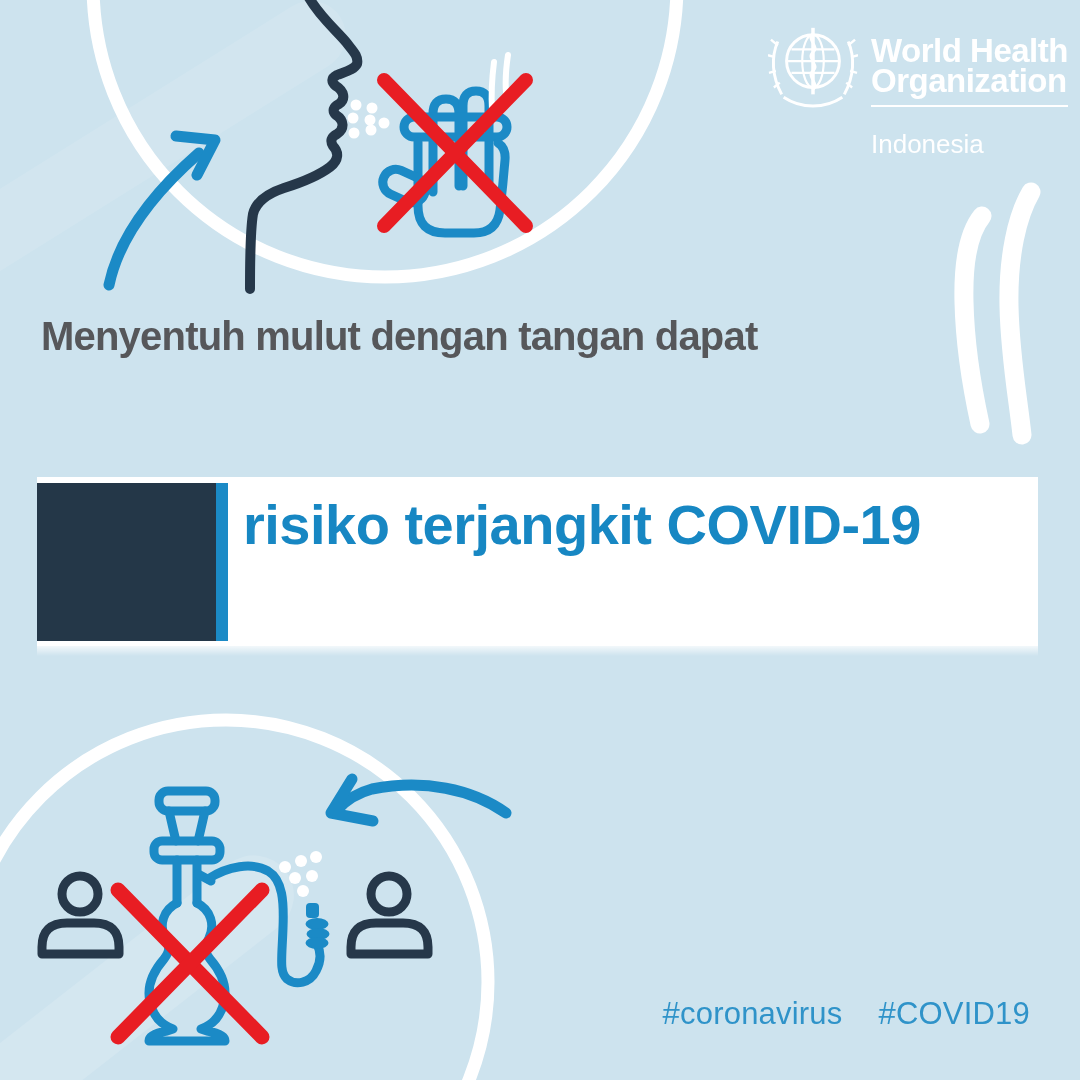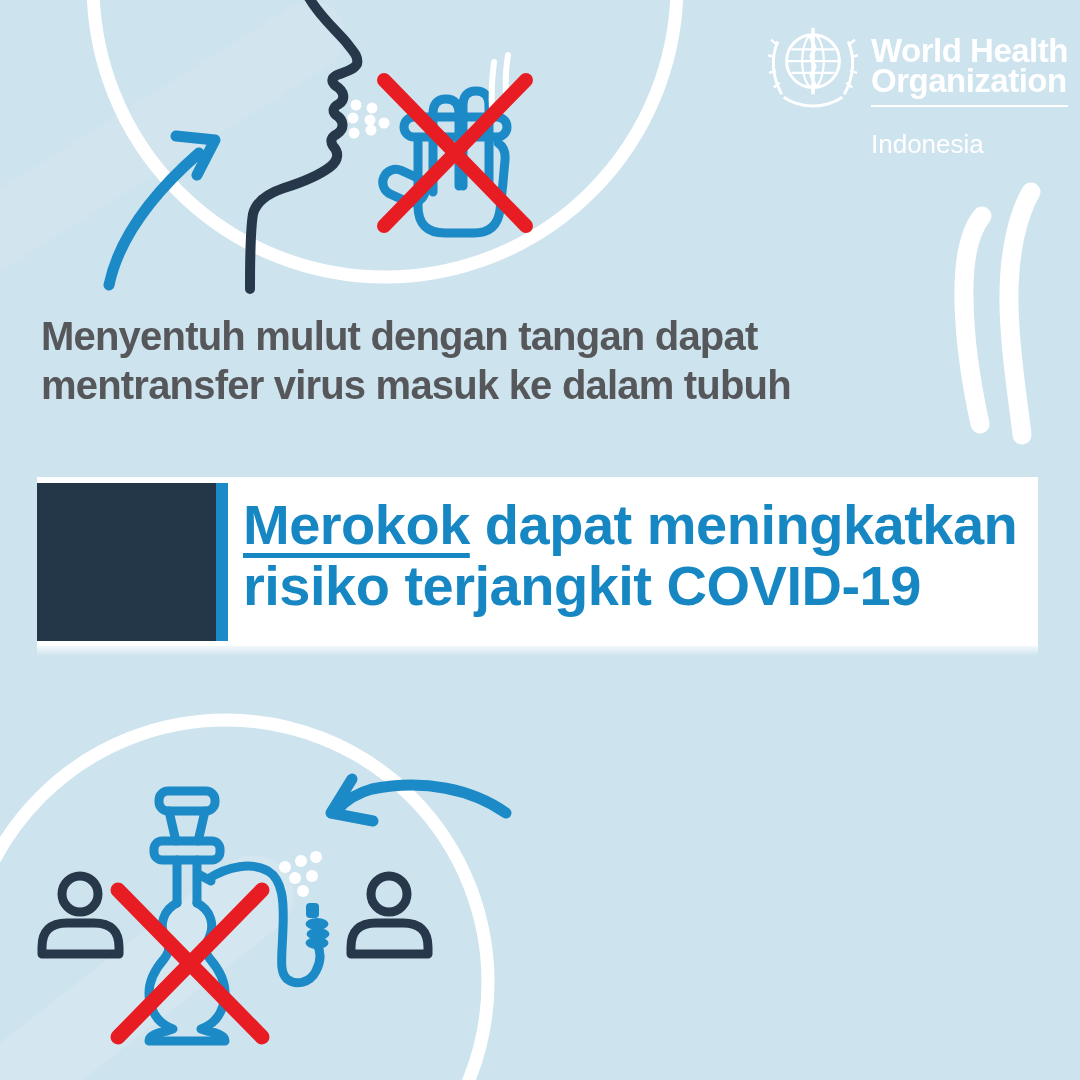--- a/index.html
+++ b/index.html
@@ -194,27 +194,29 @@
     <div class="who-textcol">
       <div class="who-name">World Health</div>
       <div class="who-name">Organization</div>
       <div class="who-rule"></div>
       <div class="who-country">Indonesia</div>
     </div>
   </div>
 
   <div class="caption caption1">
     <div>Menyentuh mulut dengan tangan dapat</div>
-    <div>mentransfer virus masuk ke dalam tubuh</div>
   </div>
 
   <div class="banner-white"></div>
   <div class="banner-fade"></div>
   <div class="banner-dark"></div>
   <div class="banner-stripe"></div>
   <div class="banner-text">
-    <div><span class="u">Merokok</span><span> dapat meningkatkan</span></div>
     <div>risiko terjangkit COVID-19</div>
   </div>
 
 
+  <div class="hashtags">
+    <span>#coronavirus</span>
+    <span>#COVID19</span>
+  </div>
 
 </div>
 
 </body></html>

